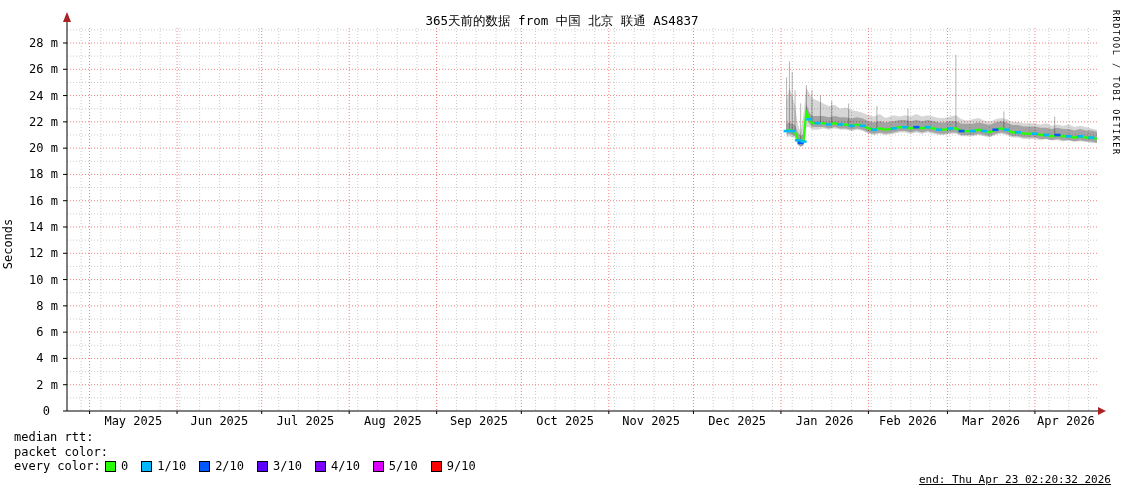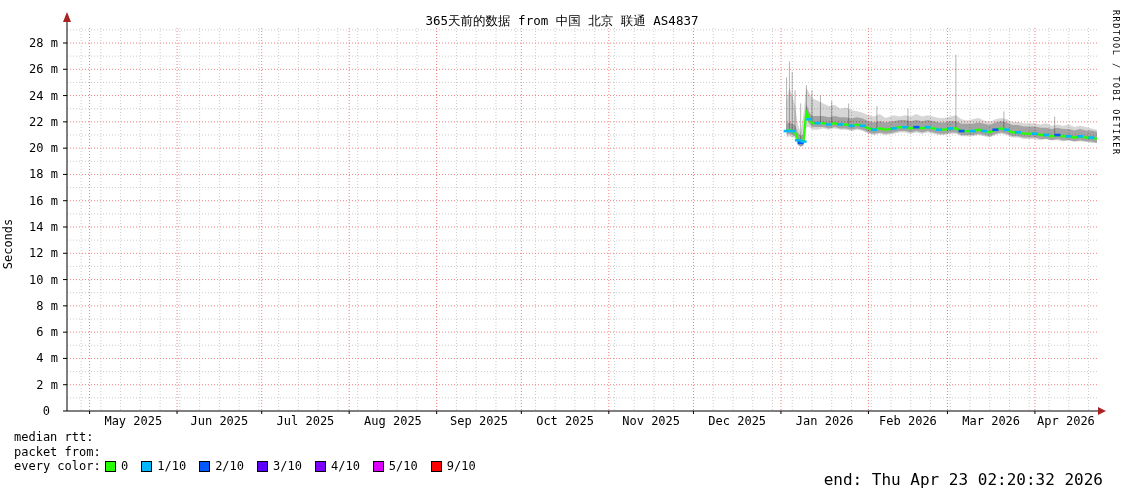--- a/index.html
+++ b/index.html
@@ -7,21 +7,21 @@
         font-family:"DejaVu Sans Mono","Liberation Mono",monospace;color:#000;}
   svg{position:absolute;left:0;top:0;}
   svg text{font-family:"DejaVu Sans Mono","Liberation Mono",monospace;fill:#000;}
   .stats{position:absolute;left:14px;top:430px;font-size:12px;line-height:14.6px;}
   .srow{white-space:pre;height:14.6px;display:flex;align-items:flex-end;}
   .lbl{display:inline-block;width:91px;flex:0 0 91px;}
   .vals{white-space:pre;}
   .swatches{display:flex;gap:13px;align-items:center;}
   .sw-item{display:flex;gap:5px;align-items:center;}
   .sw-box{width:9px;height:9px;border:1px solid #000;display:inline-block;}
-  .endtime{position:absolute;right:18px;top:473px;font-size:16px;line-height:14.6px;white-space:pre;}
+  .endtime{position:absolute;right:10px;top:473px;font-size:11px;line-height:14.6px;white-space:pre;text-decoration:underline;}
 </style>
 </head>
 <body>
 
 <div class="page">
   <svg id="chart" width="1121" height="494" viewBox="0 0 1121 494">
     <defs>
       <clipPath id="plotclip">
           <rect x="67" y="13" width="1031" height="399"></rect>
         </clipPath>
@@ -236,21 +236,21 @@
     <text id="t-title" x="562" y="25" font-size="12.5" text-anchor="middle">365天前的数据 from  中国 北京 联通 AS4837</text>
     <text x="12" y="244" font-size="12" text-anchor="middle" transform="rotate(-90 12 244)">Seconds</text>
     <text x="1113" y="10" font-size="8.5" letter-spacing="1.5" fill="#bbbbbb" text-anchor="start" transform="rotate(90 1113 10)">RRDTOOL / TOBI OETIKER</text>
   </svg>
 
   <div class="stats">
     <div class="srow">
       <span class="lbl">median rtt:</span>
     </div>
     <div class="srow">
-      <span class="lbl">packet from:</span>
+      <span class="lbl">packet color:</span>
     </div>
     <div class="srow">
       <span class="lbl">every color:</span>
       <span class="swatches" id="loss-swatches"><span class="sw-item"><span class="sw-box" style="background: rgb(38, 255, 0);"></span><span>0</span></span><span class="sw-item"><span class="sw-box" style="background: rgb(0, 184, 255);"></span><span>1/10</span></span><span class="sw-item"><span class="sw-box" style="background: rgb(0, 89, 255);"></span><span>2/10</span></span><span class="sw-item"><span class="sw-box" style="background: rgb(94, 0, 255);"></span><span>3/10</span></span><span class="sw-item"><span class="sw-box" style="background: rgb(126, 0, 255);"></span><span>4/10</span></span><span class="sw-item"><span class="sw-box" style="background: rgb(221, 0, 255);"></span><span>5/10</span></span><span class="sw-item"><span class="sw-box" style="background: rgb(255, 0, 0);"></span><span>9/10</span></span></span>
     </div>
   </div>
 
   <div class="endtime">end: Thu Apr 23 02:20:32 2026</div>
 </div>
 

